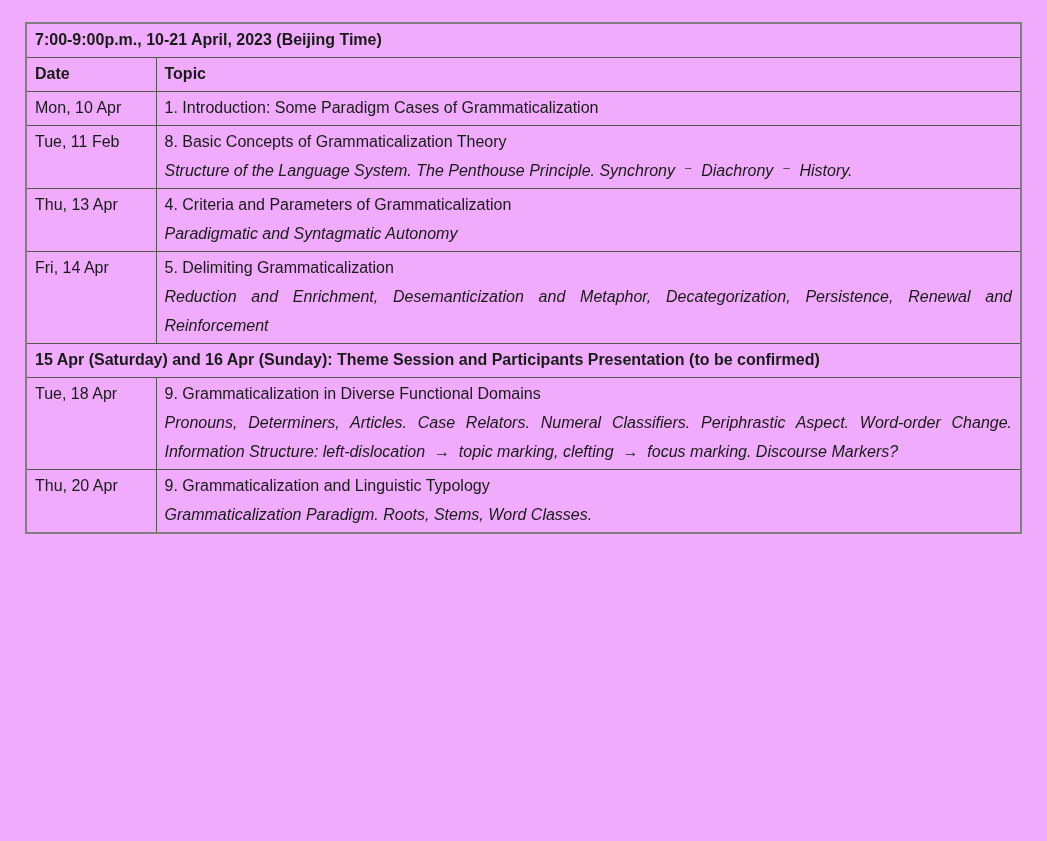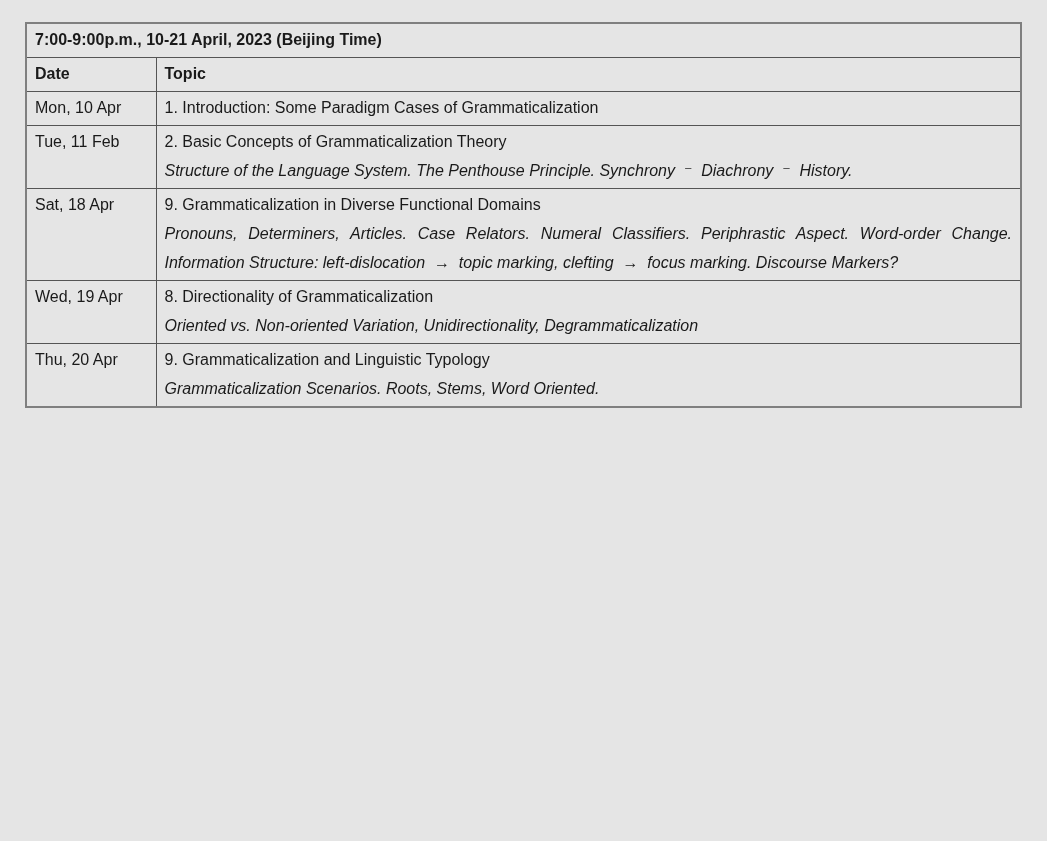--- a/index.html
+++ b/index.html
@@ -4,21 +4,21 @@
 <style>
   html, body {
     margin: 0;
     padding: 0;
     background: #ffffff;
   }
   .page {
     position: relative;
     width: 1047px;
     height: 841px;
-    background: #e5e5e5;
+    background: #f0abfc;
     font-family: "Liberation Sans", "DejaVu Sans", sans-serif;
     color: #1a1a1a;
   }
   table.schedule {
     position: absolute;
     left: 25px;
     top: 22px;
     width: 995px;
     border-collapse: collapse;
     table-layout: fixed;
@@ -69,49 +69,59 @@
       <tr>
         <td>Mon, 10 Apr</td>
         <td>
           <div class="topic-title">1. Introduction: Some Paradigm Cases of Grammaticalization</div>
         </td>
       </tr>
 
       <tr>
         <td>Tue, 11 Feb</td>
         <td>
-          <div class="topic-title">2. Basic Concepts of Grammaticalization Theory</div>
+          <div class="topic-title">8. Basic Concepts of Grammaticalization Theory</div>
           <div class="topic-details">Structure of the Language System. The Penthouse Principle. Synchrony  ⁻  Diachrony  ⁻  History.</div>
         </td>
       </tr>
 
 
+      <tr>
+        <td>Thu, 13 Apr</td>
+        <td>
+          <div class="topic-title">4. Criteria and Parameters of Grammaticalization</div>
+          <div class="topic-details">Paradigmatic and Syntagmatic Autonomy</div>
+        </td>
+      </tr>
 
+      <tr>
+        <td>Fri, 14 Apr</td>
+        <td>
+          <div class="topic-title">5. Delimiting Grammaticalization</div>
+          <div class="topic-details justified">Reduction and Enrichment, Desemanticization and Metaphor, Decategorization, Persistence, Renewal and Reinforcement</div>
+        </td>
+      </tr>
 
+      <tr class="interlude-row">
+        <td colspan="2">15 Apr (Saturday) and 16 Apr (Sunday): Theme Session and Participants Presentation (to be confirmed)</td>
+      </tr>
 
 
       <tr>
-        <td>Sat, 18 Apr</td>
+        <td>Tue, 18 Apr</td>
         <td>
           <div class="topic-title">9. Grammaticalization in Diverse Functional Domains</div>
           <div class="topic-details justified">Pronouns, Determiners, Articles. Case Relators. Numeral Classifiers. Periphrastic Aspect. Word-order Change. Information Structure: left-dislocation  →  topic marking, clefting  →  focus marking. Discourse Markers?</div>
         </td>
       </tr>
 
-      <tr>
-        <td>Wed, 19 Apr</td>
-        <td>
-          <div class="topic-title">8. Directionality of Grammaticalization</div>
-          <div class="topic-details">Oriented vs. Non-oriented Variation, Unidirectionality, Degrammaticalization</div>
-        </td>
-      </tr>
 
       <tr>
         <td>Thu, 20 Apr</td>
         <td>
           <div class="topic-title">9. Grammaticalization and Linguistic Typology</div>
-          <div class="topic-details">Grammaticalization Scenarios. Roots, Stems, Word Oriented.</div>
+          <div class="topic-details">Grammaticalization Paradigm. Roots, Stems, Word Classes.</div>
         </td>
       </tr>
 
     </tbody>
   </table>
 </div>
 
 </body></html>

